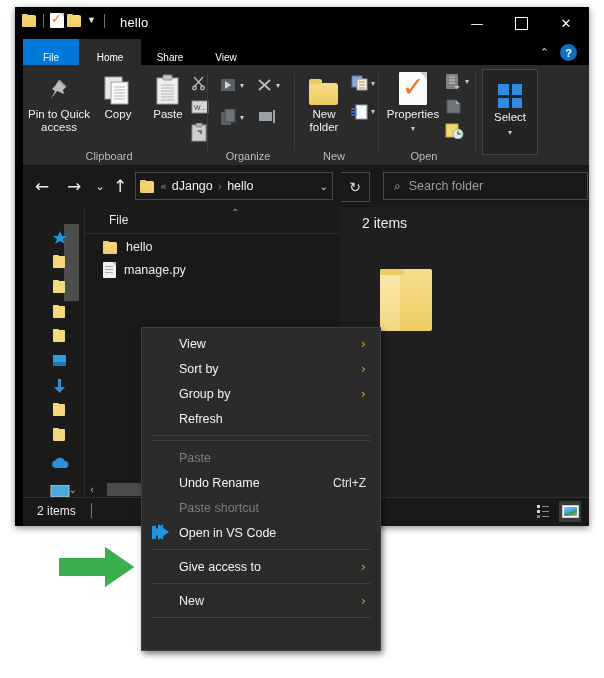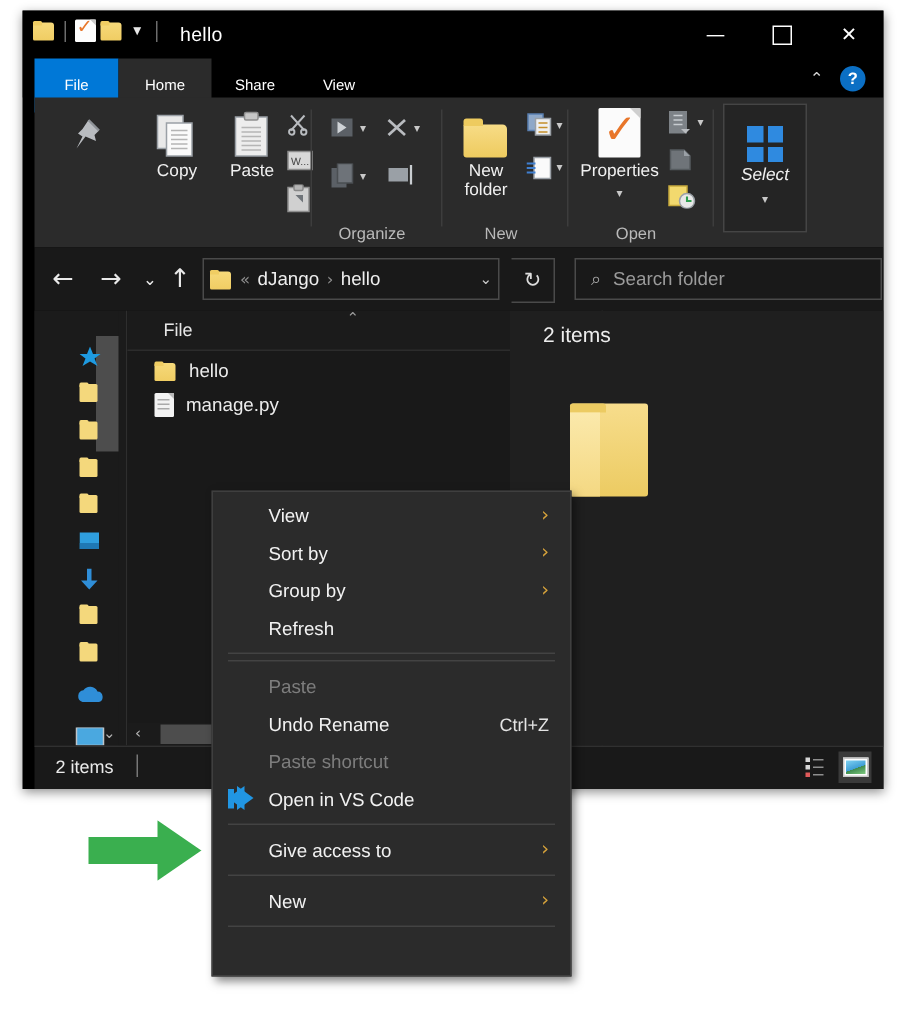--- a/index.html
+++ b/index.html
@@ -365,20 +365,21 @@
       <div class="rgroup" style="left:0px; width:185px;">
         <div class="bigbtn" style="left:4px; width:64px;">
           <div class="bi">
             <svg width="26" height="28" viewBox="0 0 26 28">
               <g fill="#b9bcc0">
                 <path d="M13 3 L20 10 L17 13 L18 17 L11 14 L5 22 L9 14 L6 12 L9 9 Z"></path>
               </g>
               <path d="M13 3 L20 10" stroke="#8e9297" stroke-width="1.6" fill="none"></path>
             </svg>
           </div>
+          <span>Pin to Quick access</span>
         </div>
 
         <div class="bigbtn" style="left:72px; width:46px;">
           <div class="bi">
             <svg width="30" height="30" viewBox="0 0 30 30">
               <rect x="2" y="2" width="17" height="22" fill="#e9e9e9" stroke="#9aa0a6"></rect>
               <rect x="8" y="7" width="17" height="22" fill="#fafafa" stroke="#9aa0a6"></rect>
               <g stroke="#b5b5b5" stroke-width="1">
                 <line x1="11" y1="12" x2="22" y2="12"></line>
                   <line x1="11" y1="15" x2="22" y2="15"></line>
@@ -425,20 +426,21 @@
             <text x="3" y="10" font-size="7" fill="#444" font-family="Liberation Sans">W...</text>
           </svg>
         </div>
         <div class="smallbtn" style="left:168px; top:58px;">
           <svg width="16" height="19" viewBox="0 0 16 19">
             <rect x="1" y="2" width="14" height="16" fill="#d0d0d0" stroke="#8e8e8e"></rect>
             <rect x="5" y="0" width="6" height="4" rx="1" fill="#b4b4b4" stroke="#888"></rect>
             <path d="M6 7 L11 7 L11 12 Z" fill="#6f7479"></path>
           </svg>
         </div>
+        <div class="glabel" style="width:172px;">Clipboard</div>
         <div class="gdiv"></div>
       </div>
 
       <div class="rgroup" style="left:185px; width:87px;">
         <div class="smallbtn" style="left:12px; top:12px;">
           <svg width="18" height="16" viewBox="0 0 18 16">
             <rect x="1" y="2" width="14" height="12" fill="#5b6066"></rect>
             <path d="M11 8 L5 4 L5 12 Z" fill="#cfd3d7"></path>
           </svg>
           <span class="dd-caret">▾</span>
@@ -536,21 +538,21 @@
           <svg width="19" height="17" viewBox="0 0 19 17">
             <rect x="1" y="2" width="12" height="13" fill="#f2d96e" stroke="#c8ab3e"></rect>
             <circle cx="13" cy="12" r="5" fill="#e8e8e8" stroke="#9aa0a6"></circle>
             <path d="M13 9 L13 12 L16 12" stroke="#2f9e4f" stroke-width="1.4" fill="none"></path>
           </svg>
         </div>
         <div class="glabel" style="width:90px;">Open</div>
         <div class="gdiv"></div>
       </div>
 
-      <div class="rgroup" style="left:459px; width:64px;font-style:italic;">
+      <div class="rgroup" style="left:459px; width:64px;">
         <div class="selbox">
           <div class="bigbtn" style="left:0px; top:4px; width:54px;">
             <div class="bi">
               <div class="ic-select">
                   <i></i>
                   <i></i>
                   <i></i>
                   <i></i>
                 </div>
             </div>

